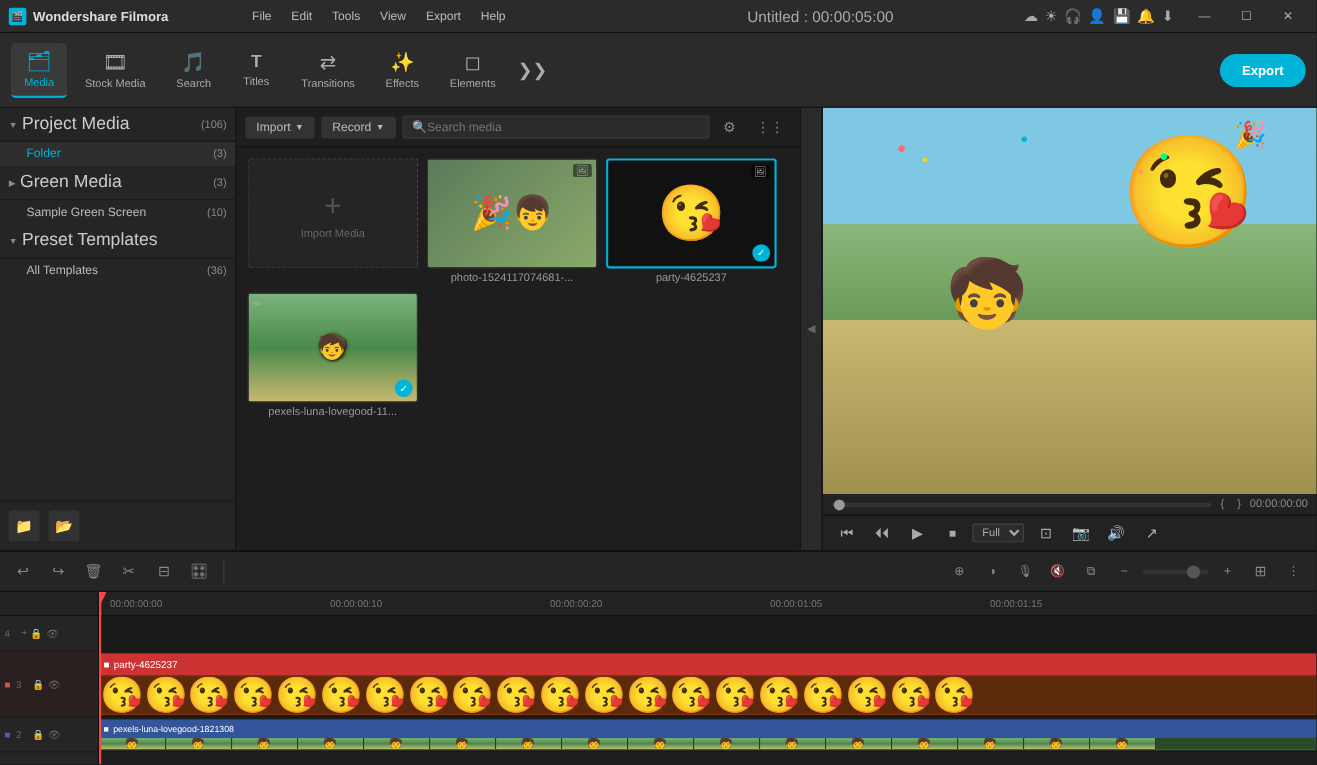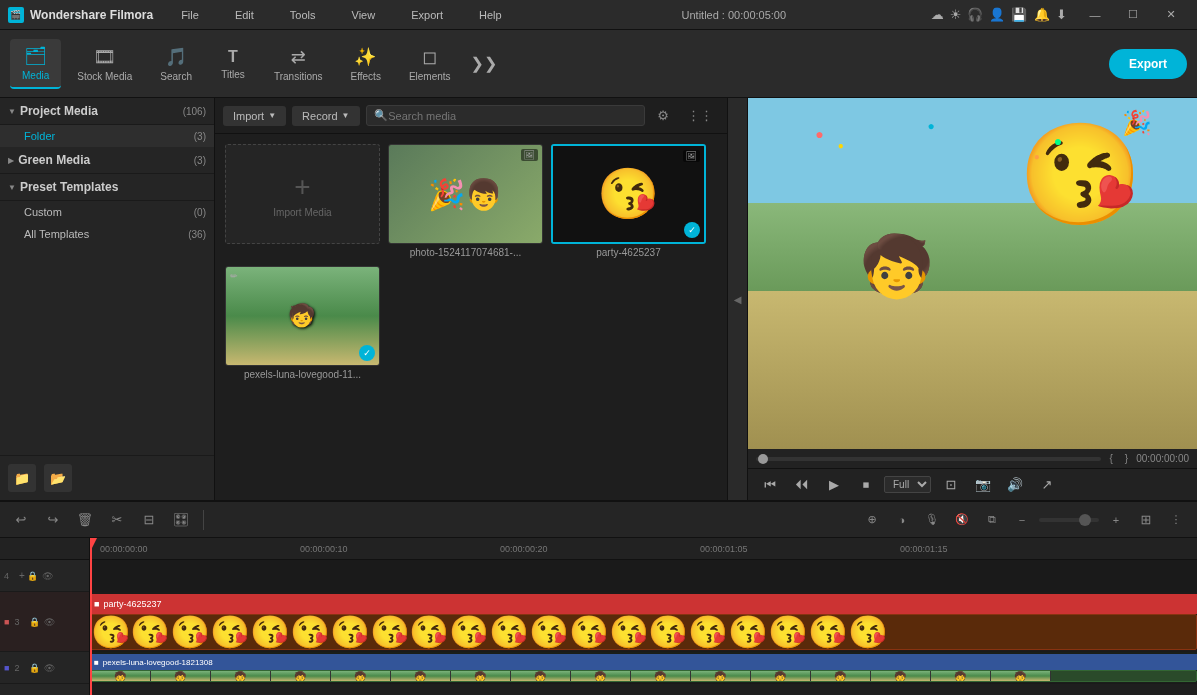--- a/index.html
+++ b/index.html
@@ -2,23 +2,23 @@
 <html><head>
   <meta charset="utf-8">
   <style>
     * { box-sizing: border-box; margin: 0; padding: 0; }
     body { background: #1e1e1e; color: #ccc; font-family: 'Segoe UI', Arial, sans-serif; font-size: 12px; overflow: hidden; width: 1197px; height: 695px; }
 
     
     #titlebar { background: #2b2b2b; height: 30px; display: flex; align-items: center; padding: 0 8px; border-bottom: 1px solid #111; }
     #titlebar .app-icon { width: 16px; height: 16px; margin-right: 6px; background: #00b4d8; border-radius: 2px; display: flex; align-items: center; justify-content: center; font-size: 9px; color: #fff; }
     #titlebar .app-name { color: #ddd; font-size: 12px; font-weight: 600; margin-right: 20px; }
-    #titlebar .menu-bar { display: flex; gap: 20px; flex: 1; }
+    #titlebar .menu-bar { display: flex; gap: 2px; flex: 1; margin-left: 48px; }
     #titlebar .menu-item { padding: 2px 8px; color: #bbb; font-size: 11px; cursor: pointer; border-radius: 2px; }
-    #titlebar .title-center { flex: 1; text-align: center; color: #aaa; font-size: 11px; }
+    #titlebar .title-center { flex: 1; text-align: center; color: #aaa; font-size: 14px; }
     #titlebar .win-controls { display: flex; gap: 2px; }
     #titlebar .win-btn { width: 36px; height: 28px; display: flex; align-items: center; justify-content: center; color: #aaa; font-size: 11px; cursor: pointer; }
     #titlebar .status-icons { display: flex; gap: 6px; align-items: center; margin: 0 10px; }
     #titlebar .status-icons span { font-size: 13px; color: #aaa; cursor: pointer; }
 
     
     #toolbar { background: #2b2b2b; height: 68px; display: flex; align-items: center; padding: 0 10px; border-bottom: 1px solid #111; gap: 4px; }
     .tool-btn { display: flex; flex-direction: column; align-items: center; justify-content: center; padding: 6px 12px; border-radius: 4px; cursor: pointer; color: #aaa; font-size: 10px; gap: 3px; min-width: 50px; }
     .tool-btn.active { background: #3a3a3a; color: #00b4d8; border-bottom: 2px solid #00b4d8; }
     .tool-btn .icon { font-size: 18px; }
@@ -27,21 +27,21 @@
     .export-btn { background: #00b4d8; color: #fff; padding: 8px 20px; border-radius: 20px; cursor: pointer; font-size: 12px; font-weight: 600; margin-left: auto; }
 
     
     #main { display: flex; height: calc(695px - 30px - 68px - 195px); }
 
     
     #sidebar { width: 215px; background: #252525; border-right: 1px solid #111; display: flex; flex-direction: column; overflow-y: auto; }
     .sidebar-section { }
     .sidebar-header { display: flex; align-items: center; padding: 6px 8px; cursor: pointer; border-bottom: 1px solid #1a1a1a; }
     .sidebar-header .arrow { font-size: 8px; margin-right: 4px; color: #888; }
-    .sidebar-header .title { flex: 1; color: #ccc; font-size: 12px; font-weight: 700; }
+    .sidebar-header .title { flex: 1; color: #ccc; font-size: 16px; font-weight: 400; }
     .sidebar-header .count { color: #888; font-size: 10px; }
     .sidebar-item { display: flex; align-items: center; padding: 5px 8px 5px 24px; cursor: pointer; }
     .sidebar-item.active { background: #2e2e2e; color: #00b4d8; }
     .sidebar-item .name { flex: 1; color: #bbb; font-size: 11px; }
     .sidebar-item.active .name { color: #00b4d8; }
     .sidebar-item .count { color: #888; font-size: 10px; }
     .sidebar-footer { padding: 8px; display: flex; gap: 8px; border-top: 1px solid #1a1a1a; margin-top: auto; }
     .sidebar-footer .icon-btn { width: 28px; height: 28px; display: flex; align-items: center; justify-content: center; background: #333; border-radius: 3px; cursor: pointer; font-size: 13px; color: #aaa; }
 
     
@@ -181,30 +181,30 @@
       </div>
       <div class="sidebar-item active">
         <span class="name">Folder</span>
         <span class="count">(3)</span>
       </div>
       <div class="sidebar-header">
         <span class="arrow">▶</span>
         <span class="title">Green Media</span>
         <span class="count">(3)</span>
       </div>
+      <div class="sidebar-item">
+        <span class="name">Sample Green Screen</span>
+        <span class="count">(10)</span>
+      </div>
     </div>
     <div class="sidebar-section">
       <div class="sidebar-header">
         <span class="arrow">▼</span>
         <span class="title">Preset Templates</span>
         <span class="count"></span>
-      </div>
-      <div class="sidebar-item">
-        <span class="name">Custom</span>
-        <span class="count">(0)</span>
       </div>
       <div class="sidebar-item">
         <span class="name">All Templates</span>
         <span class="count">(36)</span>
       </div>
     </div>
     <div class="sidebar-footer">
       <div class="icon-btn">📁</div>
       <div class="icon-btn">📂</div>
     </div>

